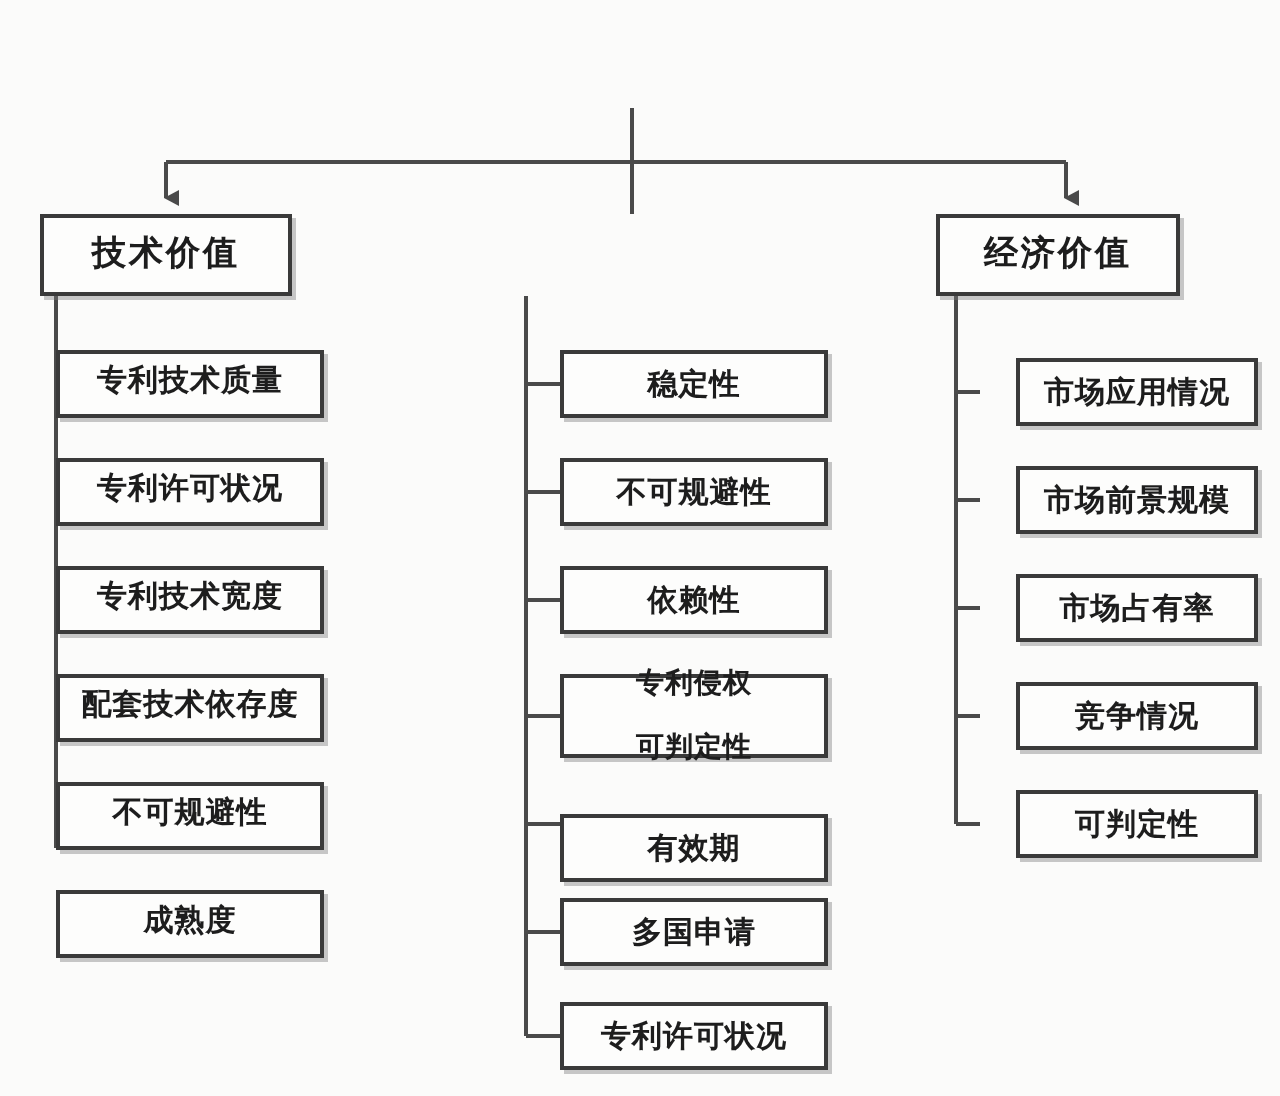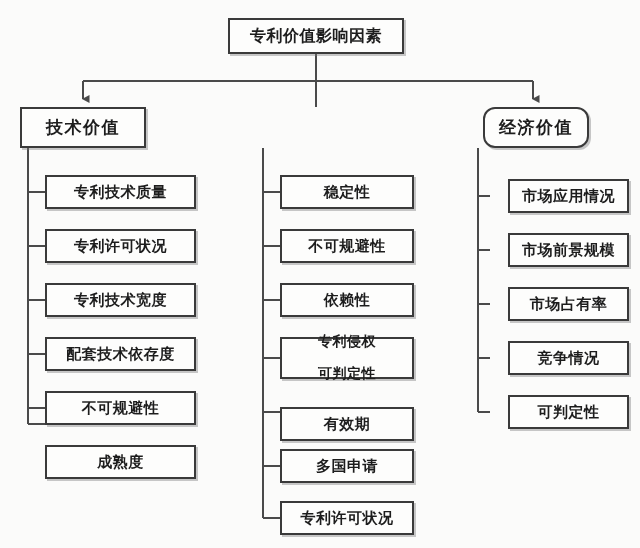--- a/index.html
+++ b/index.html
@@ -49,30 +49,30 @@
   }
   .root span { font-size: 16px; }
 
   .cat {
     top: 107px;
     height: 41px;
   }
   .cat span { font-size: 17px; letter-spacing: 1.5px; }
   .cat-0 { left: 20px;  width: 126px; }
   .cat-1 { left: 255px; width: 124px; }
-  .cat-2 { left: 483px; width: 106px; border-radius: 12px; }
+  .cat-2 { left: 468px; width: 122px; }
 
   .leaf {
     height: 34px;
   }
   .leaf span { font-size: 15px; }
   .leaf.two-line { height: 42px; }
-  .leaf.two-line span { font-size: 14px; line-height: 1.15; font-family: Liberation Serif, serif; }
+  .leaf.two-line span { font-size: 14px; line-height: 1.15; }
 
-  .col-0 .leaf { left: 45px;  width: 151px; }
+  .col-0 .leaf { left: 28px;  width: 134px; font-family: Liberation Mono, monospace; }
   .col-1 .leaf { left: 280px; width: 134px; }
   .col-2 .leaf { left: 508px; width: 121px; justify-content: center; }
 </style>
 </head>
 <body>
 
 <div id="canvas">
 
   <svg id="connectors" viewBox="0 0 640 548" xmlns="http://www.w3.org/2000/svg">
     <defs>
@@ -111,23 +111,20 @@
 
       <path d="M478,148 L478,412"></path>
       <path d="M478,196 L490,196"></path>
       <path d="M478,250 L490,250"></path>
       <path d="M478,304 L490,304"></path>
       <path d="M478,358 L490,358"></path>
       <path d="M478,412 L490,412"></path>
     </g>
   </svg>
 
-  <div class="node root">
-    <span>专利价值影响因素</span>
-  </div>
 
   <div class="node cat cat-0">
     <span>技术价值</span>
   </div>
   <div class="node cat cat-2">
     <span>经济价值</span>
   </div>
 
   <div class="col-0">
     <div class="node leaf" style="top:175px">

